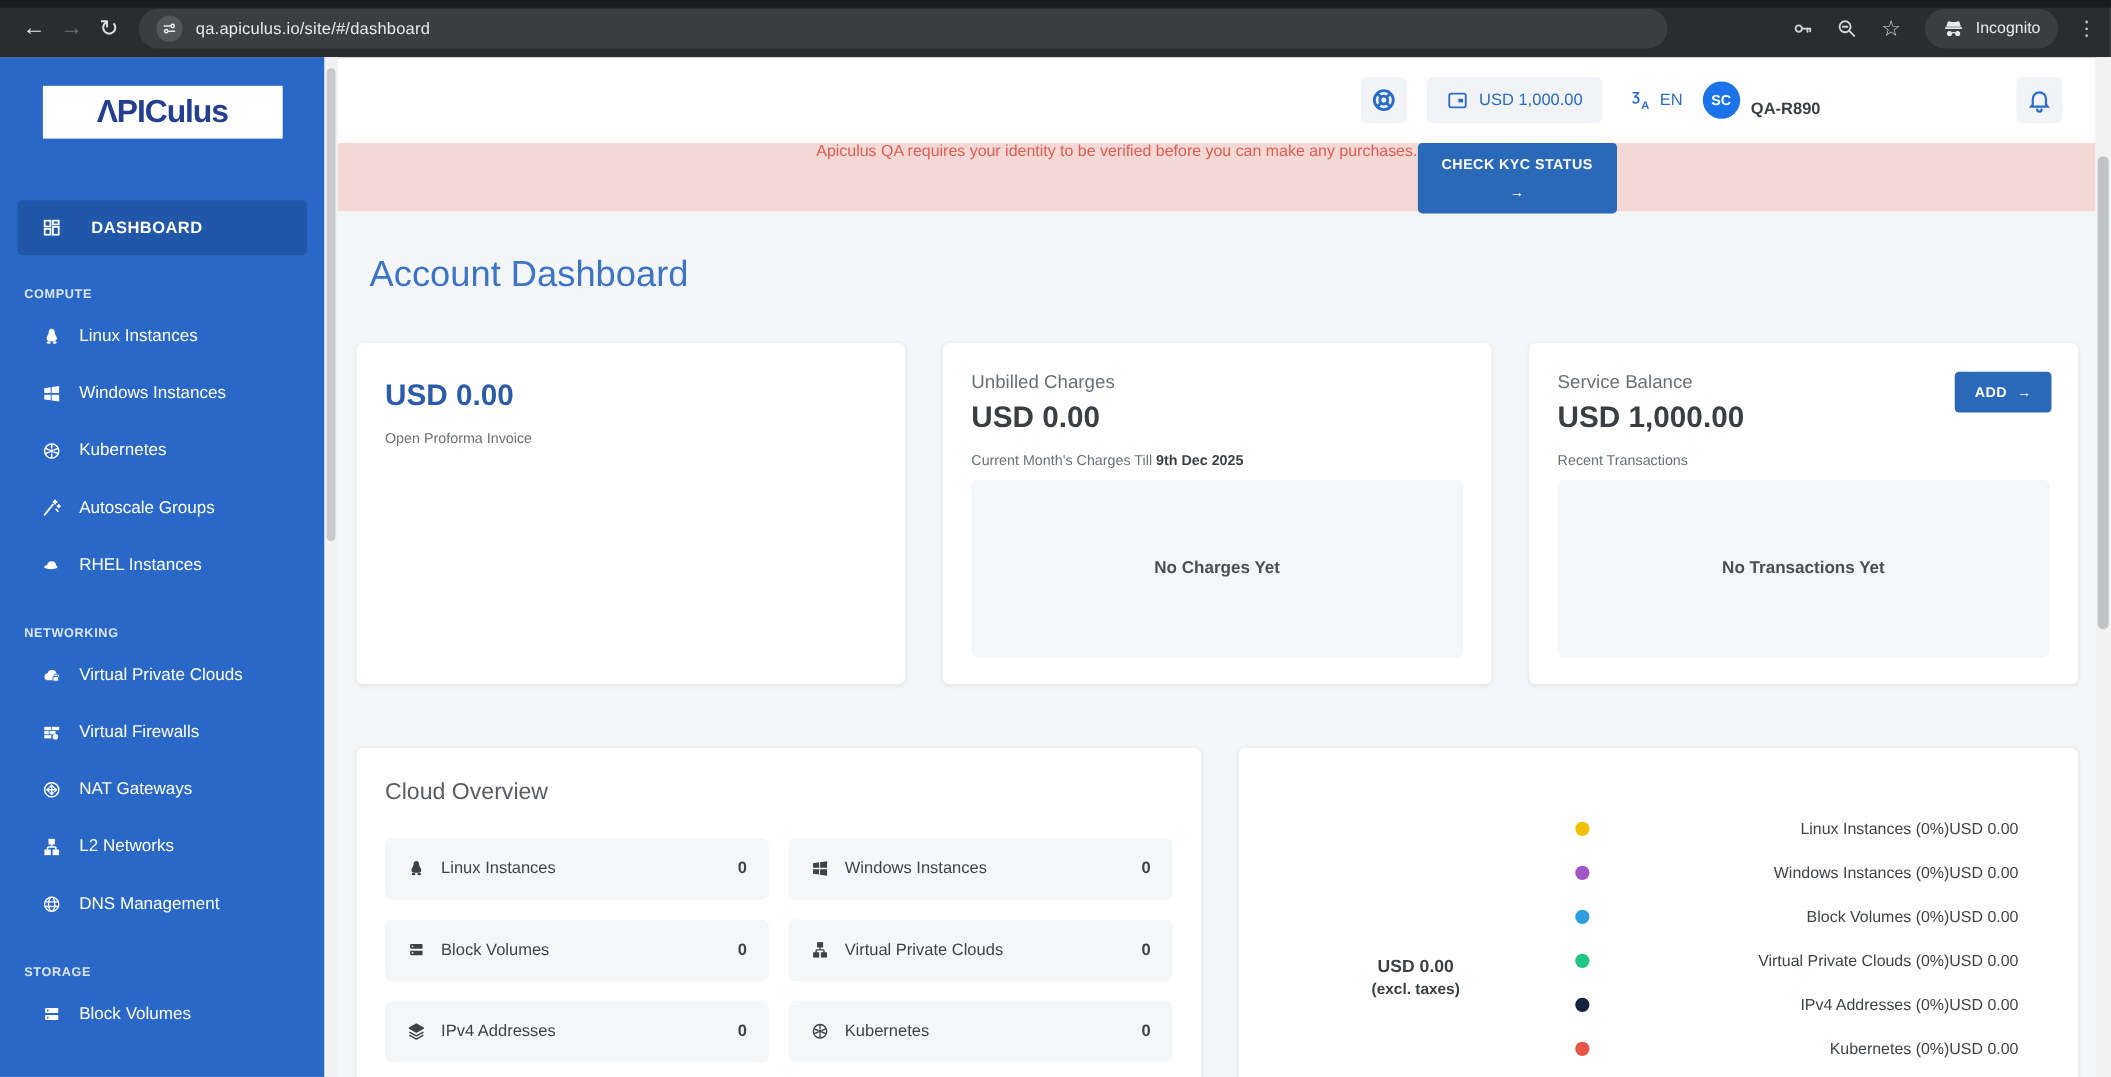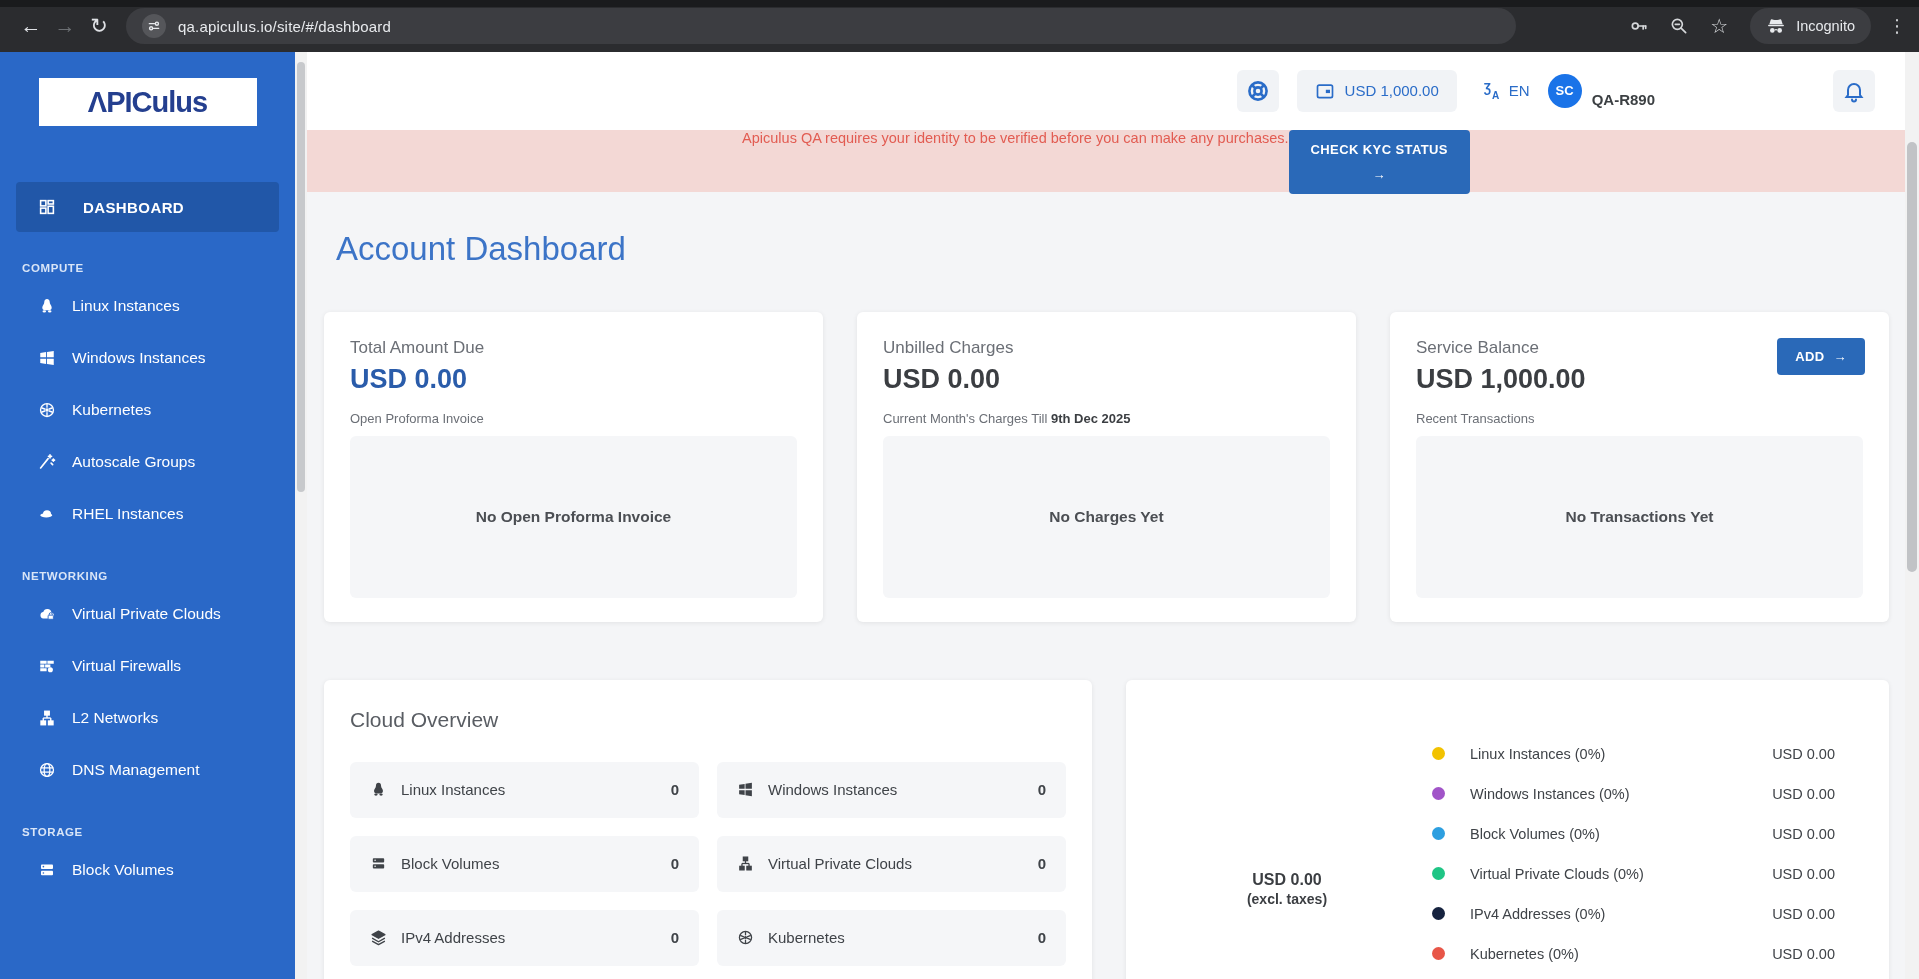--- a/index.html
+++ b/index.html
@@ -82,21 +82,21 @@
   .cost-tabs { margin-left:auto; display:flex; gap:16px; font-size:13.5px; padding-top:6px; }
   .tab-active { color:#2a6cc8; text-decoration:underline; text-underline-offset:4px; cursor:pointer; }
   .tab-idle { color:#6b6f76; cursor:pointer; }
   .cost-body { display:flex; margin-top:26px; }
   .cost-total { flex:0 0 270px; display:flex; flex-direction:column; align-items:center; justify-content:center; margin-top:70px; }
   .cost-total-val { color:#3b3e42; font-size:16px; font-weight:bold; }
   .cost-total-note { color:#3b3e42; font-size:14px; font-weight:bold; margin-top:2px; }
   .legend { flex:1 1 auto; padding-left:10px; }
   .legend-row { display:flex; align-items:center; height:40px; }
   .legend-dot { width:13px; height:13px; border-radius:50%; flex:0 0 auto; }
-  .legend-label { color:#3f4348; font-size:14.5px; margin-left:25px; flex:1 1 auto; }
+  .legend-label { color:#3f4348; font-size:14.5px; margin-left:25px; flex:1 1 auto;text-align:right; }
   .legend-value { color:#3f4348; font-size:14.5px; margin-right:28px; }
 </style>
 </head>
 <body>
 
 <div class="chrome">
   <span class="nav-btn">←</span>
   <span class="nav-btn disabled">→</span>
   <span class="nav-btn">↻</span>
   <div class="url-pill">
@@ -219,20 +219,29 @@
     <div class="side-item">
       <svg width="18" height="18" viewBox="0 0 24 24" fill="#fff">
         <rect x="3" y="5" width="8.5" height="4"></rect>
           <rect x="12.5" y="5" width="8.5" height="4"></rect>
         <rect x="3" y="10" width="5.5" height="4"></rect>
           <rect x="9.5" y="10" width="7" height="4"></rect>
         <rect x="3" y="15" width="8.5" height="4"></rect>
         <circle cx="16.5" cy="17" r="3.4"></circle>
       </svg>
       <span>Virtual Firewalls</span>
+    </div>
+    <div class="side-item">
+      <svg width="18" height="18" viewBox="0 0 24 24" fill="none" stroke="#fff" stroke-width="1.8" stroke-linecap="round">
+        <circle cx="12" cy="12" r="8.6"></circle>
+        <line x1="12" y1="6.5" x2="12" y2="17.5"></line>
+          <line x1="6.5" y1="12" x2="17.5" y2="12"></line>
+        <path d="M10 8.5L12 6.5l2 2M10 15.5l2 2 2-2M8.5 10l-2 2 2 2M15.5 10l2 2-2 2"></path>
+      </svg>
+      <span>NAT Gateways</span>
     </div>
     <div class="side-item">
       <svg width="18" height="18" viewBox="0 0 24 24" fill="none" stroke="#fff" stroke-width="1.8">
         <rect x="9" y="3" width="6" height="5" fill="#fff"></rect>
         <line x1="12" y1="8" x2="12" y2="12"></line>
           <line x1="7" y1="12" x2="17" y2="12"></line>
         <line x1="7" y1="12" x2="7" y2="16"></line>
           <line x1="17" y1="12" x2="17" y2="16"></line>
         <rect x="4" y="16" width="6" height="5" fill="#fff"></rect>
           <rect x="14" y="16" width="6" height="5" fill="#fff"></rect>
@@ -311,26 +320,22 @@
         <span>CHECK KYC STATUS</span>
         <span>→</span>
       </button>
     </div>
 
     <div class="content">
       <h1 class="page-title">Account Dashboard</h1>
 
       <div class="cards">
         <div class="card">
-          <div class="card-title">Total Amount Due</div>
           <div class="card-value val-blue">USD 0.00</div>
           <div class="card-sub">Open Proforma Invoice</div>
-          <div class="empty-box">
-            <span class="empty-text">No Open Proforma Invoice</span>
-          </div>
         </div>
 
         <div class="card">
           <div class="card-title">Unbilled Charges</div>
           <div class="card-value val-dark">USD 0.00</div>
           <div class="card-sub"><span>Current Month's Charges Till </span><b>9th Dec 2025</b></div>
           <div class="empty-box">
             <span class="empty-text">No Charges Yet</span>
           </div>
         </div>

